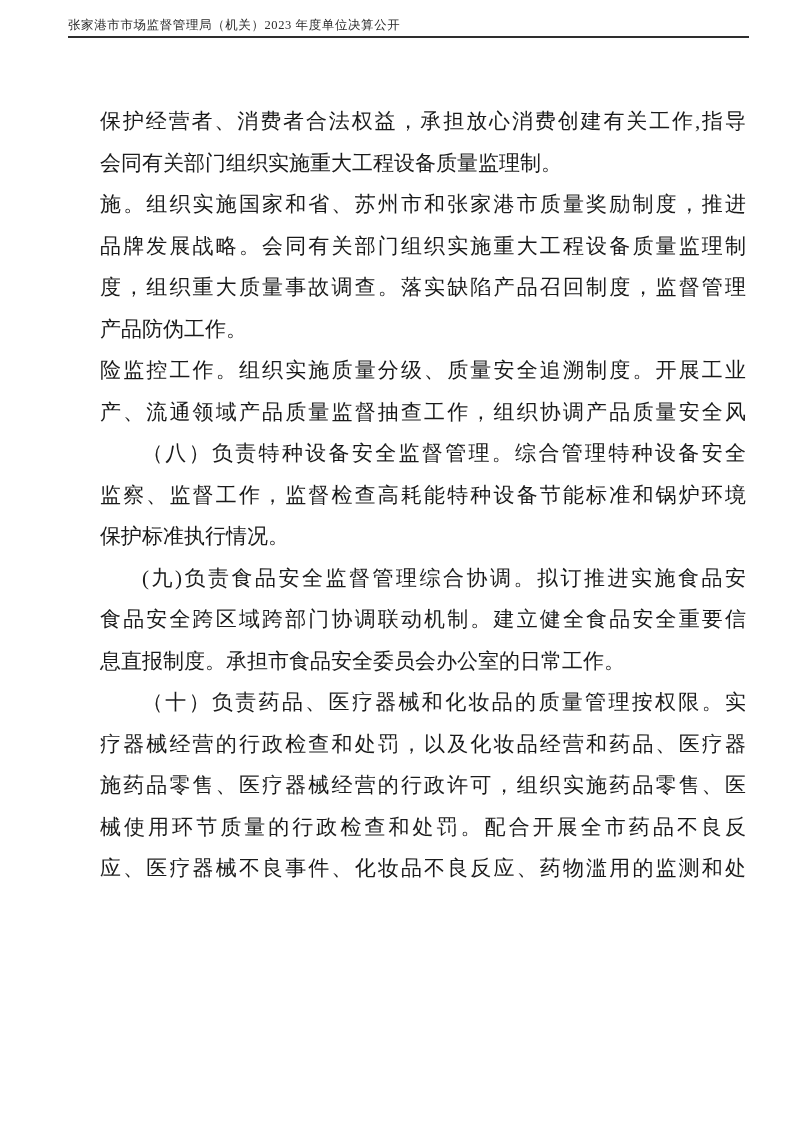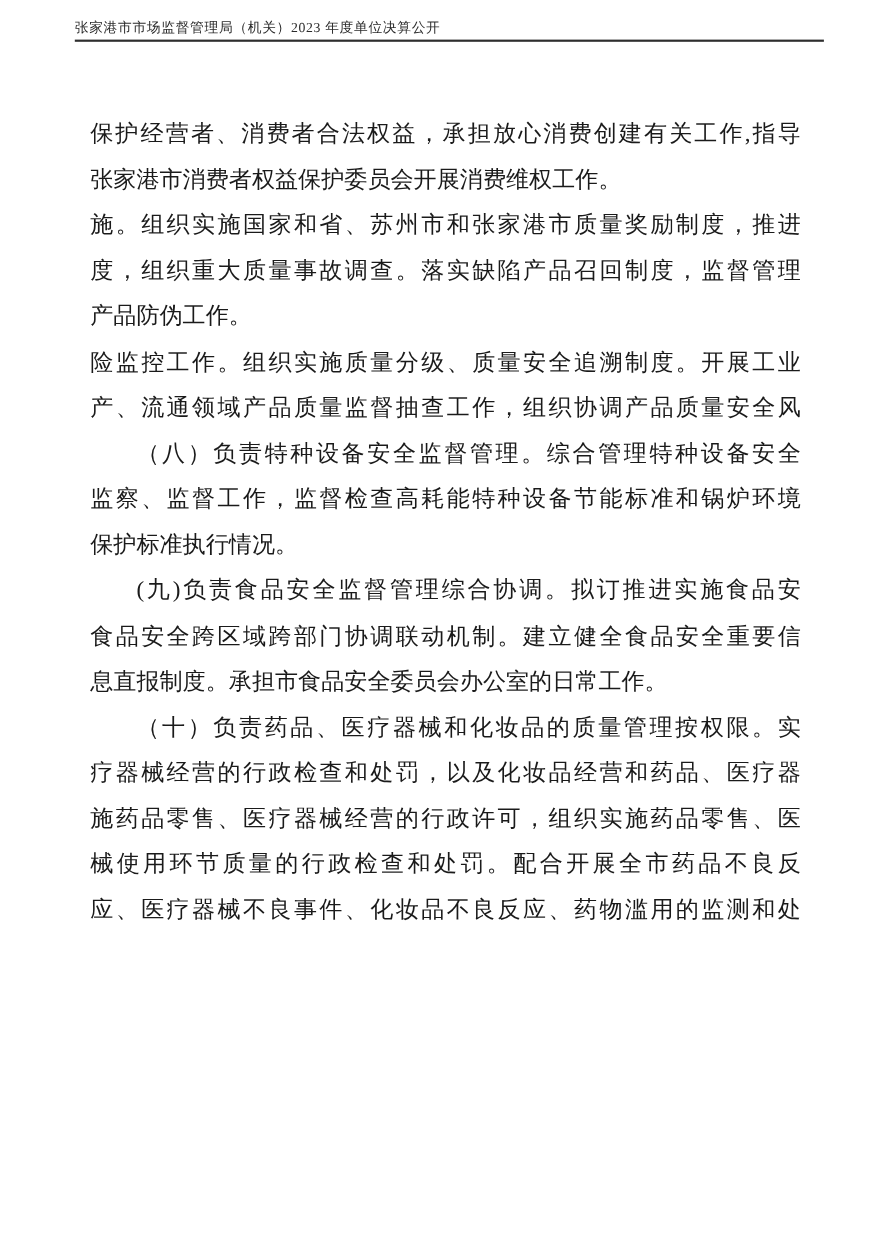--- a/index.html
+++ b/index.html
@@ -29,21 +29,21 @@
   .header-rule {
     position: absolute;
     left: 68px;
     top: 36px;
     width: 681px;
     height: 2px;
     background: #2e2e2e;
   }
   .body-block {
     position: absolute;
-    left: 82px;
+    left: 100px;
     top: 101px;
     width: 646px;
   }
   .line {
     height: 41.5px;
     line-height: 41.5px;
     font-size: 21px;
     color: #1a1a1a;
     text-align: justify;
     text-align-last: justify;
@@ -72,22 +72,23 @@
 <body>
 
 <div class="page">
 
   <div class="header-title">张家港市市场监督管理局（机关）2023 年度单位决算公开</div>
 
   <div class="header-rule"></div>
 
   <div class="body-block">
     <div class="line">保护经营者、消费者合法权益，承担放心消费创建有关工作,指导</div>
-    <div class="line para-end">张家港市消费者权益保护委员会开展消费维权工作。</div>
+    <div class="line para-end">会同有关部门组织实施重大工程设备质量监理制。</div>
     <div class="line">施。组织实施国家和省、苏州市和张家港市质量奖励制度，推进</div>
+    <div class="line">品牌发展战略。会同有关部门组织实施重大工程设备质量监理制</div>
     <div class="line">度，组织重大质量事故调查。落实缺陷产品召回制度，监督管理</div>
     <div class="line para-end">产品防伪工作。</div>
     <div class="line">险监控工作。组织实施质量分级、质量安全追溯制度。开展工业</div>
     <div class="line">产、流通领域产品质量监督抽查工作，组织协调产品质量安全风</div>
     <div class="line indent">（八）负责特种设备安全监督管理。综合管理特种设备安全</div>
     <div class="line">监察、监督工作，监督检查高耗能特种设备节能标准和锅炉环境</div>
     <div class="line para-end">保护标准执行情况。</div>
     <div class="line indent">(九)负责食品安全监督管理综合协调。拟订推进实施食品安</div>
     <div class="line">食品安全跨区域跨部门协调联动机制。建立健全食品安全重要信</div>
     <div class="line para-end">息直报制度。承担市食品安全委员会办公室的日常工作。</div>

